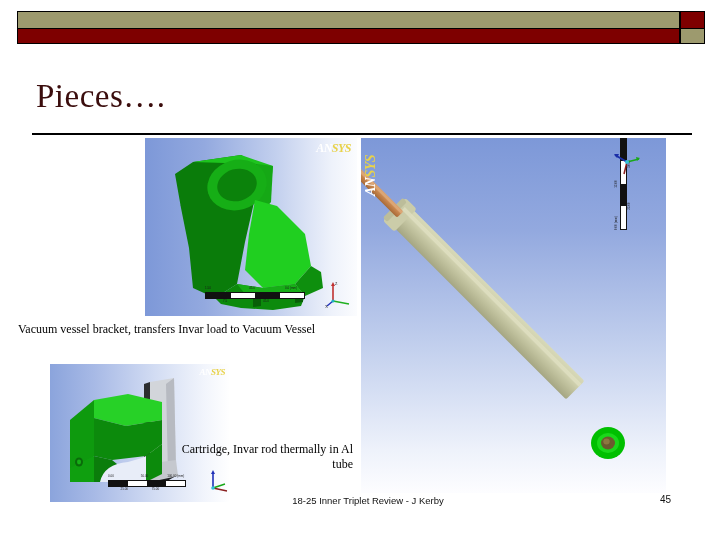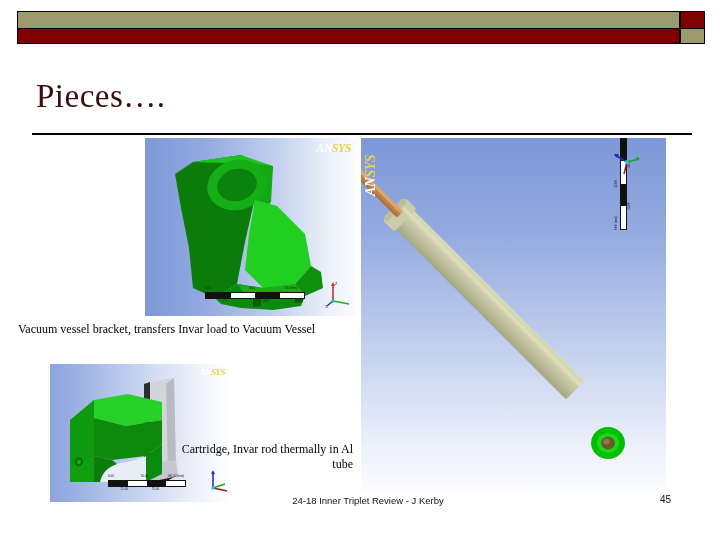--- a/index.html
+++ b/index.html
@@ -426,16 +426,16 @@
       <line x1="10" y1="22" x2="10" y2="6" stroke="#2030b8" stroke-width="1.6"></line>
       <polygon points="10,4 8,8 12,8" fill="#2030b8"></polygon>
       <line x1="10" y1="22" x2="24" y2="25" stroke="#8a2020" stroke-width="1.4"></line>
       <line x1="10" y1="22" x2="22" y2="18" stroke="#18a818" stroke-width="1.4"></line>
       <circle cx="10" cy="22" r="1.8" fill="#35c0d8"></circle>
     </svg>
   </div>
 
   <div class="caption cap-cartridge">Cartridge, Invar rod thermally in Al tube</div>
 
-  <div class="footer-text">24-18 Inner Triplet Review - J Kerby</div>
+  <div class="footer-text">18-25 Inner Triplet Review - J Kerby</div>
   <div class="footer-page">45</div>
 
 </div>
 
 </body></html>

